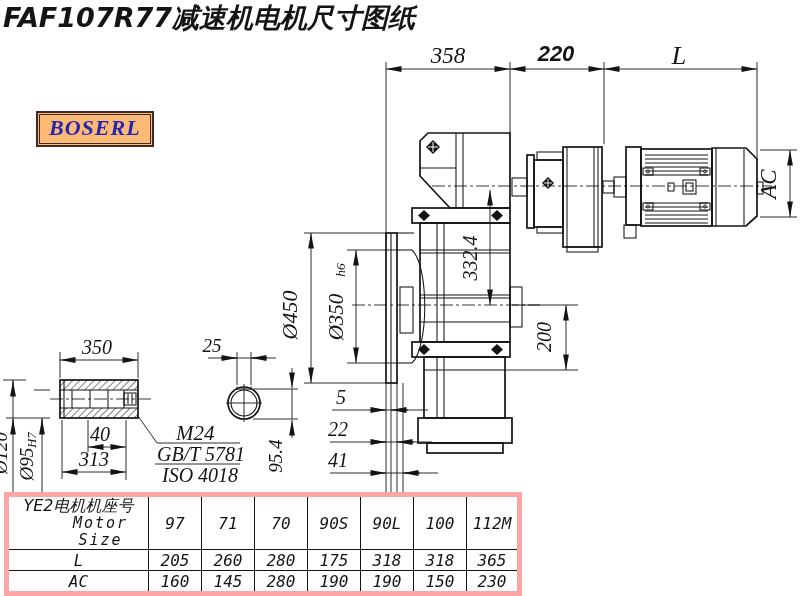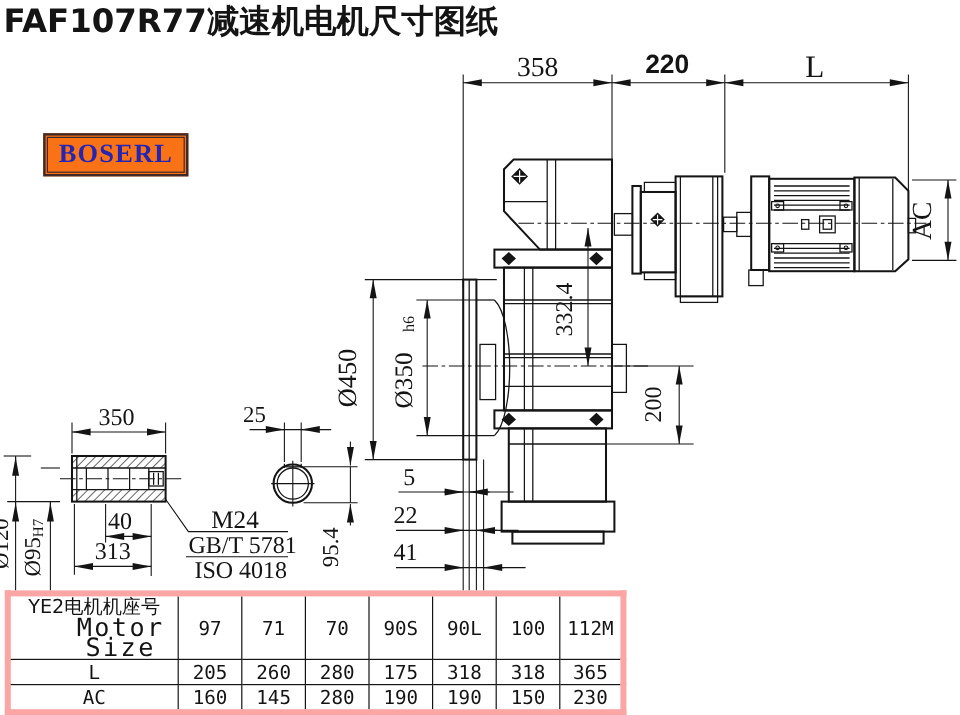--- a/index.html
+++ b/index.html
@@ -1,38 +1,38 @@
 <!DOCTYPE html>
 <html><head>
 <meta charset="utf-8">
 <style>
   html,body{margin:0;padding:0;background:#fff;}
   #page{position:relative;width:800px;height:596px;background:#fff;overflow:hidden;
-        font-family:"DejaVu Sans","Liberation Sans",sans-serif;color:#141414;}
+        font-family:"DejaVu Sans","Liberation Sans",sans-serif;color:#141414;font-style:italic;}
   #title{position:absolute;left:3px;top:0px;font-size:27px;font-weight:700;letter-spacing:0px;white-space:nowrap;}
-  #logo{position:absolute;left:36px;top:111px;border:2px solid #402a28;padding:1px;background:#f97316;}
+  #logo{position:absolute;left:36px;top:111px;border:2px solid #402a28;padding:1px;background:#fdba74;}
   #logo .inner{border:1px solid #402a28;padding:0px 9px 2px 9px;}
   #logo .inner span{font-family:"Liberation Serif","DejaVu Serif",serif;font-size:22px;font-weight:600;color:#2525b4;letter-spacing:1px;}
   #dims-svg{position:absolute;left:0;top:0;}
   
   .s2{stroke:#141414;stroke-width:1.7;fill:none;stroke-linejoin:miter;}
   .s1{stroke:#141414;stroke-width:1.05;fill:none;}
   .sd{stroke:#141414;stroke-width:0.9;fill:none;}
   .cl{stroke:#141414;stroke-width:0.85;fill:none;stroke-dasharray:13 3 3 3;}
   .dt{font-family:"Liberation Serif","DejaVu Serif",serif;fill:#141414;}
   .db{font-family:"Liberation Sans","DejaVu Sans",sans-serif;font-weight:700;fill:#141414;}
   
   #size-table{position:absolute;left:4px;top:492px;border-collapse:collapse;table-layout:fixed;}
   #size-table td{border:1.5px solid #141414;text-align:center;vertical-align:middle;padding:0;
                  font-family:"DejaVu Sans Mono","Liberation Mono",monospace;font-size:16px;}
   #size-table tr.hd td{height:37px;}
   #size-table tr.rw td{height:20px;}
   #size-table{border:5px solid #fca5a5;}
   .hcn{font-family:"DejaVu Sans","Liberation Sans",sans-serif;font-size:16px;line-height:18px;}
-  .hen{font-family:"DejaVu Sans Mono","Liberation Mono",monospace;font-size:21px;line-height:17px;letter-spacing:2px;margin-left:44px;}
+  .hen{font-family:"DejaVu Sans Mono","Liberation Mono",monospace;font-size:15px;line-height:17px;letter-spacing:2px;margin-left:44px;}
 </style>
 </head>
 <body>
 
 <div id="page">
 
   <div id="title">FAF107R77减速机电机尺寸图纸</div>
 
   <div id="logo">
     <div class="inner"><span>BOSERL</span></div>

